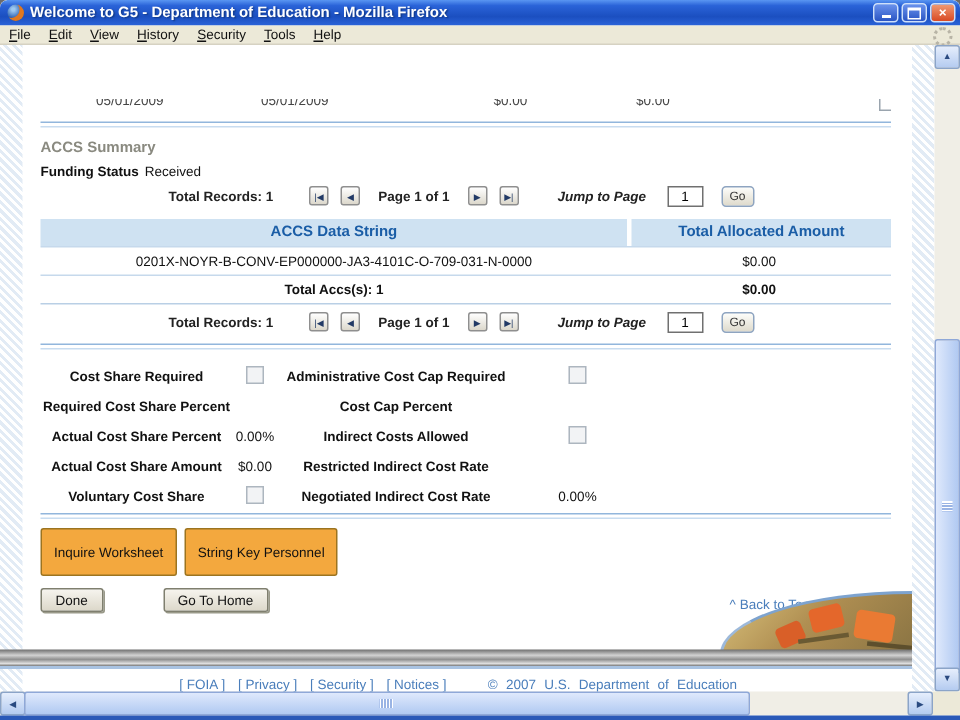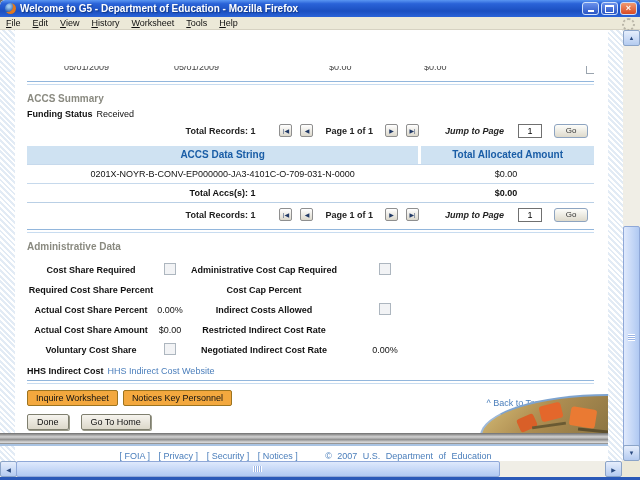--- a/index.html
+++ b/index.html
@@ -43,30 +43,30 @@
   .clipped-row span{position:absolute;top:-4px;white-space:nowrap;}
   .clip-c1{left:37px}.clip-c2{left:147px}.clip-c3{left:302px}.clip-c4{left:397px}
   .clip-cb{position:absolute;top:1px;left:559px;width:10px;height:10px;border:1px solid #9aa4ae;background:#fff;}
 
   .divider{height:2px;border-top:1px solid #92b6dc;border-bottom:1px solid #c8dcf0;margin-top:7px;}
   .sec-heading{margin-top:8px;font-size:10px;font-weight:bold;color:#8a8a80;}
   .funding{margin-top:5px;}
   .funding .flabel{font-weight:bold;margin-right:4px;}
 
   
-  .pager{display:flex;align-items:center;justify-content:flex-end;margin-top:4px;height:15px;font-weight:bold;color:#222;}
+  .pager{display:flex;align-items:center;justify-content:center;margin-top:4px;height:15px;font-weight:bold;color:#222;}
   .pager .total{margin-right:20px;}
   .pbtn{width:13px;height:13px;margin:0 4px;border:1px solid #8f8f8f;border-radius:2px;
     background:linear-gradient(180deg,#fff,#dcd8cc);font-size:6px;color:#223a66;
     display:flex;align-items:center;justify-content:center;padding:0;box-sizing:border-box;}
   .pager .pagelabel{margin:0 8px;}
   .pager .jumplabel{margin-left:22px;font-style:italic;}
   .jump-input{width:22px;height:12px;margin-left:14px;border:1px solid #707070;font-size:9px;
     text-align:center;padding:0;font-family:"Liberation Sans",sans-serif;}
-  .go-btn{margin-left:12px;margin-right:6px;width:34px;height:14px;border:1px solid #8ea4c0;border-radius:3px;
+  .go-btn{margin-left:12px;margin-right:6px;width:22px;height:14px;border:1px solid #8ea4c0;border-radius:3px;
     background:linear-gradient(180deg,#fdfdfa,#dedacc);font-size:8px;color:#333;
     display:flex;align-items:center;justify-content:center;padding:0;font-family:"Liberation Sans",sans-serif;}
 
   
   .accs-table{margin-top:8px;border-bottom:1px solid #b9cfe5;}
   .t-head{display:flex;gap:3px;}
   .t-head .cell{background:#cfe2f2;color:#1a5da6;font-weight:bold;font-size:10px;text-align:center;padding:3px 0 4px;}
   .t-row{border-top:1px solid #c6d9ec;display:flex;}
   .t-row .cell{padding:4px 0;text-align:center;}
   .cell.c1{width:69%;}.cell.c2{flex:1;}
@@ -74,23 +74,23 @@
 
   
   .admin-grid{display:grid;grid-template-columns:128px 30px 158px auto;row-gap:8px;margin-top:11px;align-items:center;width:400px;text-align:center;}
   .admin-grid .lab{font-weight:bold;white-space:nowrap;}
   .cb{width:10px;height:10px;border:1px solid #adb6bf;background:#f2f3f5;}
   .hhs{margin-top:9px;}
   .hhs .hlabel{font-weight:bold;}
   .hhs .hlink{color:#4a7ebb;margin-left:4px;}
 
   .btn-row{margin-top:6px;display:flex;gap:5px;}
-  .orange-btn{height:16px;padding:0 8px;background:#f3a83e;border:1px solid #9c7420;border-radius:2px;
+  .orange-btn{height:32px;padding:0 8px;background:#f3a83e;border:1px solid #9c7420;border-radius:2px;
     font-size:9px;color:#111;display:flex;align-items:center;font-family:"Liberation Sans",sans-serif;}
-  .gray-row{margin-top:8px;display:flex;gap:12px;}
+  .gray-row{margin-top:8px;display:flex;gap:40px;}
   .gray-btn{height:16px;padding:0 9px;background:linear-gradient(180deg,#f6f4ee,#dcd8ca);
     border:1px solid #7f7f6f;box-shadow:1px 1px 0 #9a9a8a;border-radius:2px;font-size:9px;color:#111;
     display:flex;align-items:center;font-family:"Liberation Sans",sans-serif;}
 
   .back-top{position:absolute;top:368px;right:83px;color:#4a7ebb;font-size:9px;}
 
   
   .corner-photo{position:absolute;top:364px;right:15px;width:128px;height:42px;border-radius:100% 0 0 0;
     background:linear-gradient(135deg,#d9c27c 0%,#b08f52 45%,#8a7443 100%);
     border-top:2px solid #7da3cf;border-left:2px solid #9db9da;overflow:hidden;box-sizing:border-box;}
@@ -147,21 +147,21 @@
           <span class="glyph-close">×</span>
         </button>
     </div>
   </div>
 
   <div class="menubar">
     <span class="menu-item">File</span>
     <span class="menu-item">Edit</span>
     <span class="menu-item">View</span>
     <span class="menu-item">History</span>
-    <span class="menu-item">Worksheet</span>
+    <span class="menu-item">Security</span>
     <span class="menu-item">Tools</span>
     <span class="menu-item">Help</span>
     <span class="throbber"></span>
   </div>
 
   <div class="viewport">
     <div class="stripe left"></div>
     <div class="stripe right"></div>
 
     <div class="page">
@@ -232,21 +232,20 @@
         <button class="pbtn">
             <span>▶|</span>
           </button>
         <span class="jumplabel">Jump to Page</span>
         <input class="jump-input" value="1" style="">
         <button class="go-btn">Go</button>
       </div>
 
       <div class="divider"></div>
 
-      <div class="sec-heading">Administrative Data</div>
 
       <div class="admin-grid">
         <div class="lab">Cost Share Required</div>
         <div><span class="cb" style="display:inline-block"></span></div>
         <div class="lab">Administrative Cost Cap Required</div>
         <div><span class="cb" style="display:inline-block"></span></div>
 
         <div class="lab">Required Cost Share Percent</div>
         <div></div>
         <div class="lab">Cost Cap Percent</div>
@@ -261,29 +260,26 @@
         <div>$0.00</div>
         <div class="lab">Restricted Indirect Cost Rate</div>
         <div></div>
 
         <div class="lab">Voluntary Cost Share</div>
         <div><span class="cb" style="display:inline-block"></span></div>
         <div class="lab">Negotiated Indirect Cost Rate</div>
         <div>0.00%</div>
       </div>
 
-      <div class="hhs">
-        <span class="hlabel">HHS Indirect Cost</span><span class="hlink">HHS Indirect Cost Website</span>
-      </div>
 
       <div class="divider" style="margin-top:4px;"></div>
 
       <div class="btn-row">
         <button class="orange-btn">Inquire Worksheet</button>
-        <button class="orange-btn">Notices Key Personnel</button>
+        <button class="orange-btn">String Key Personnel</button>
       </div>
 
       <div class="gray-row">
         <button class="gray-btn">Done</button>
         <button class="gray-btn">Go To Home</button>
       </div>
 
     </div>
 
     <span class="back-top">^ Back to Top</span>

